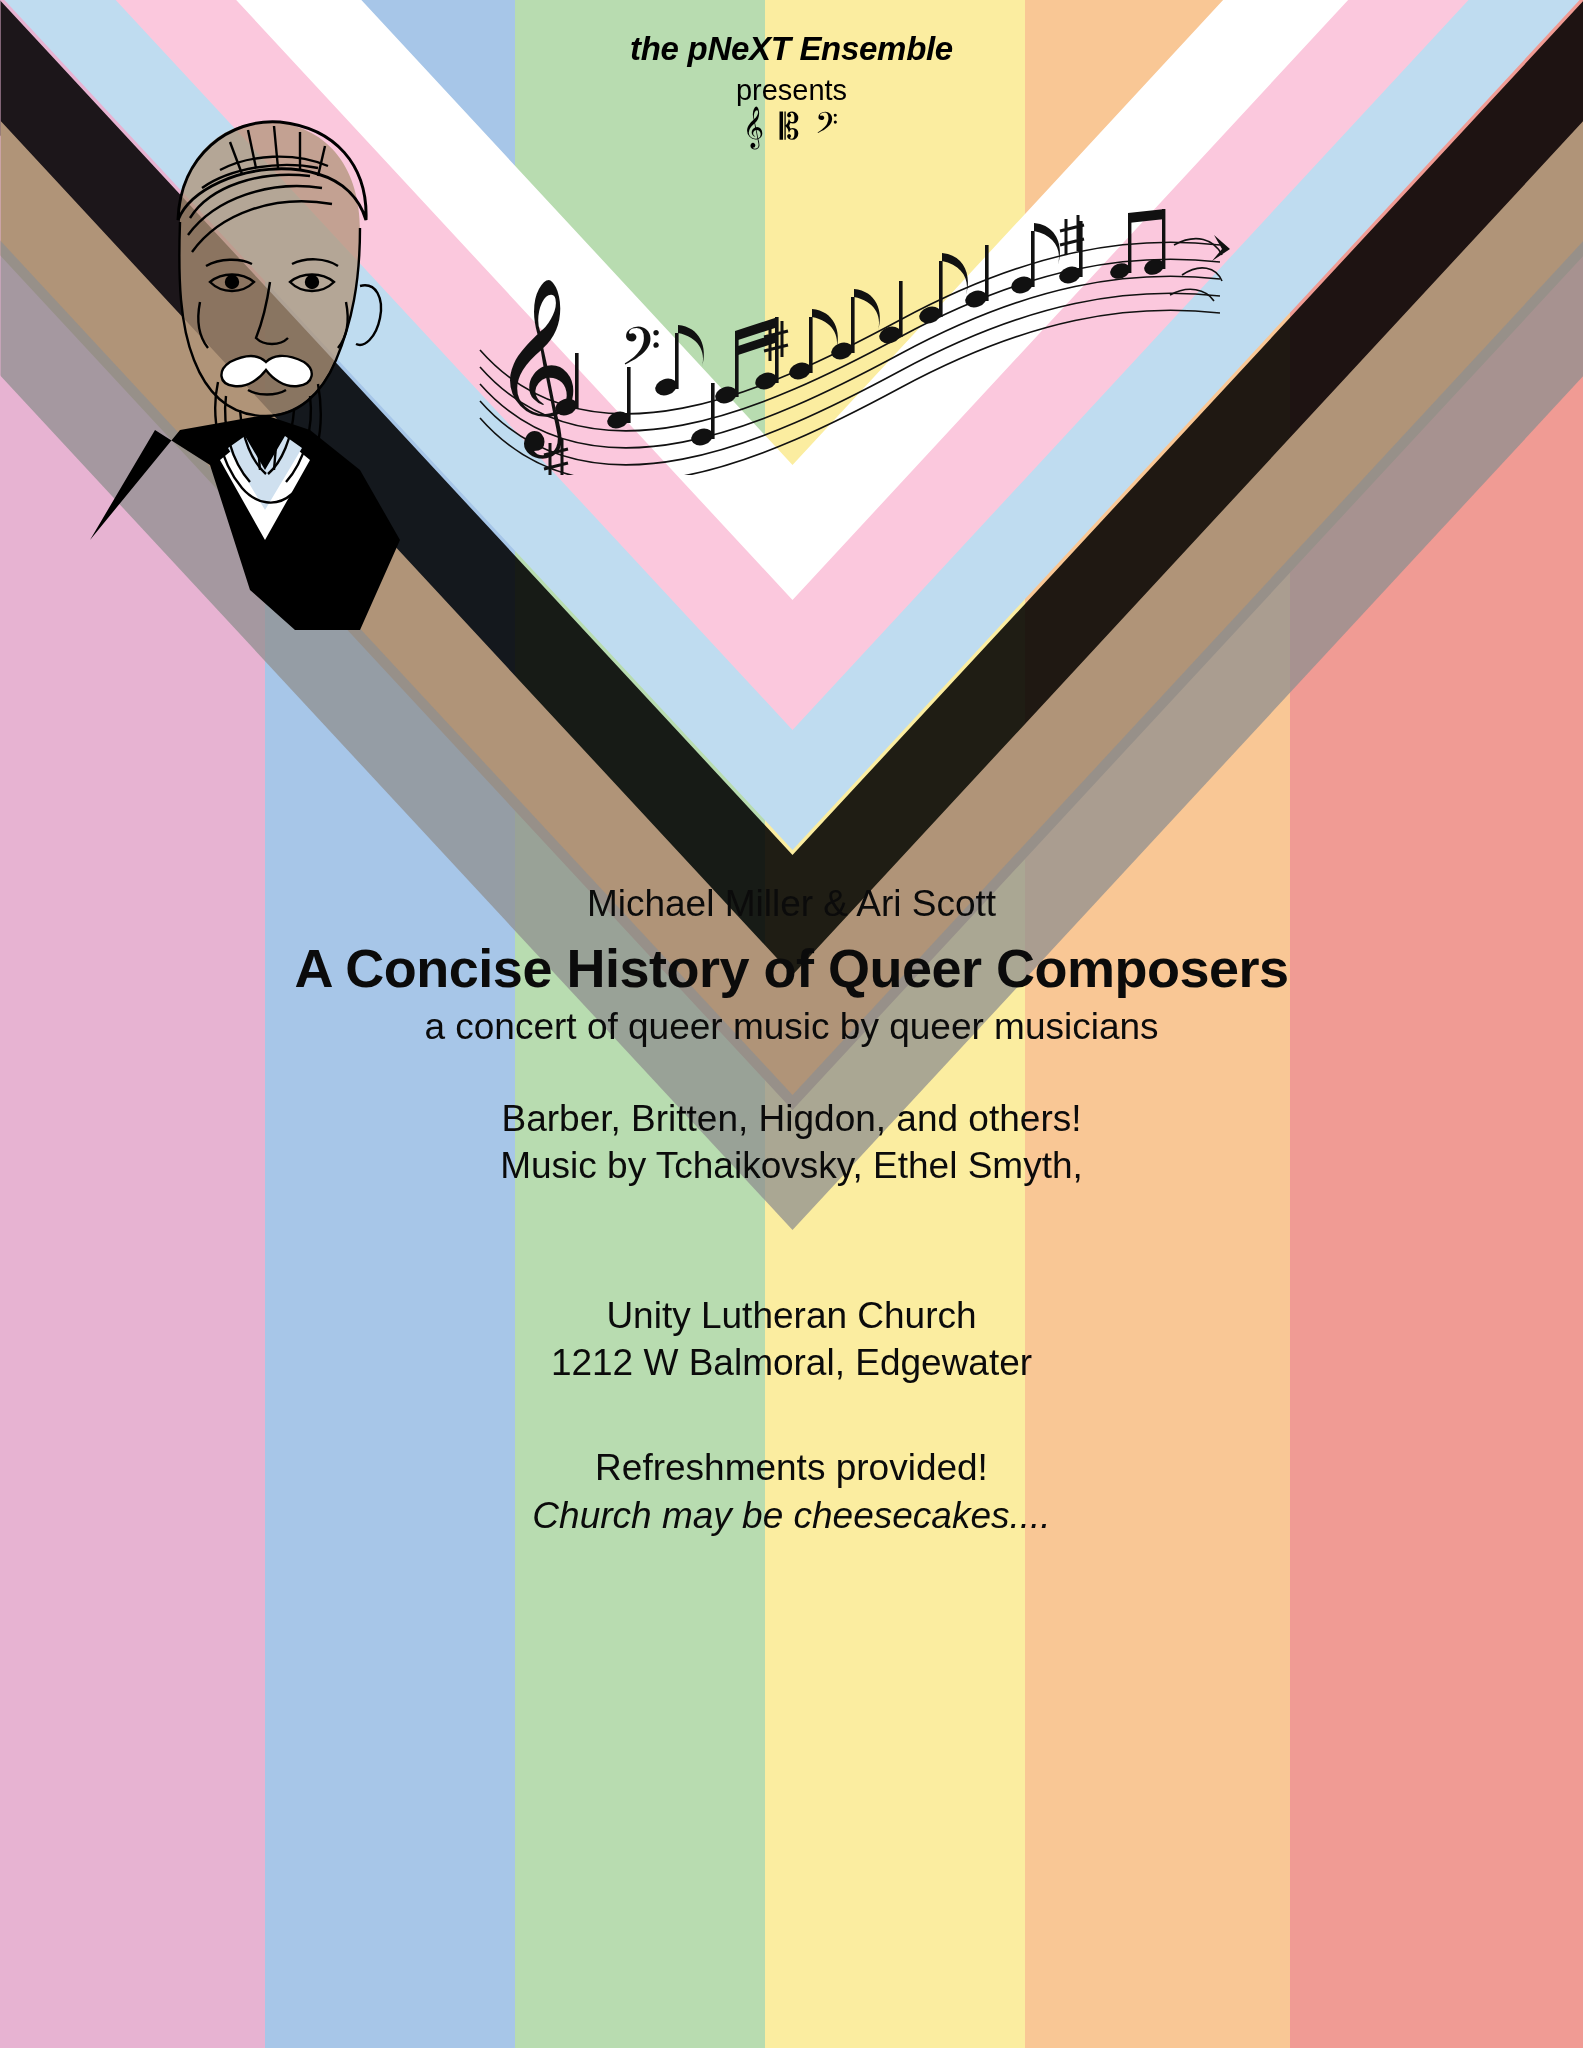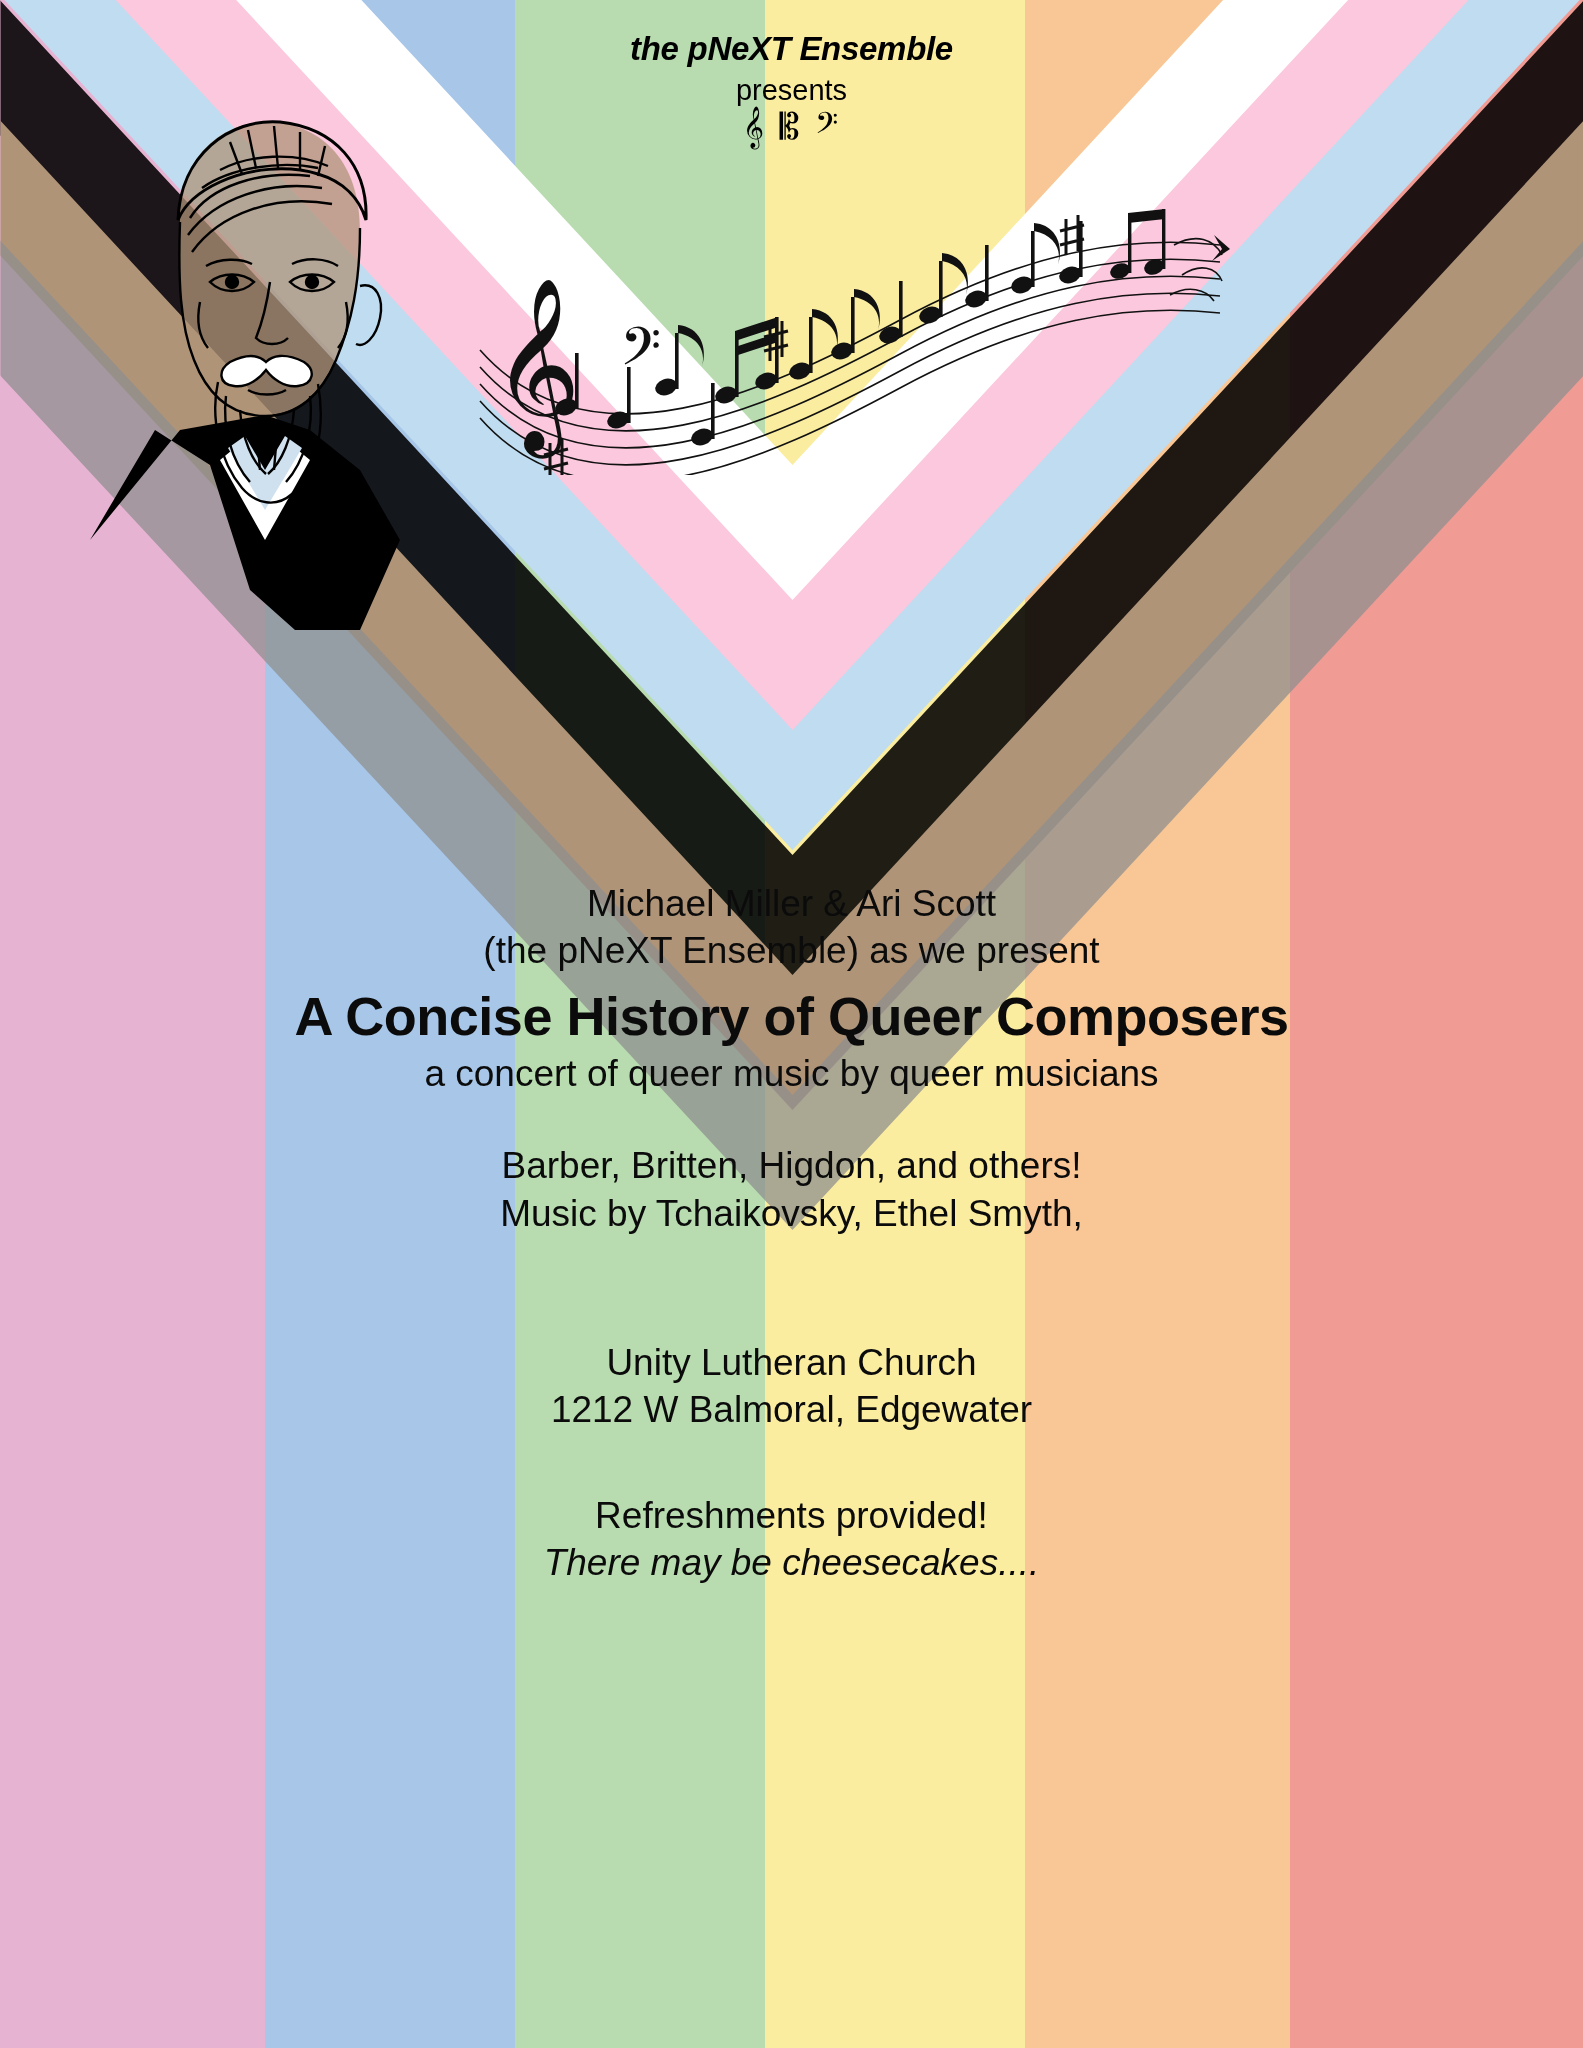--- a/index.html
+++ b/index.html
@@ -326,21 +326,20 @@
           <path d="M700 120 C718 110 736 114 744 126"></path>
         </g>
 
         <path d="M744 60 L760 74 L742 86 L752 74 Z"></path>
       </g>
     </svg>
   </div>
 
   <div class="body-text">
     <p class="ln">Michael Miller &amp; Ari Scott</p>
-    <p class="ln">(the pNeXT Ensemble) as we present</p>
 
     <p class="title-main">A Concise History of Queer Composers</p>
 
     <p class="sub">a concert of queer music by queer musicians</p>
 
     <div class="gap-md"></div>
 
     <p class="ln">Barber, Britten, Higdon, and others!</p>
     <p class="ln">Music by Tchaikovsky, Ethel Smyth,</p>
 
@@ -348,16 +347,16 @@
 
 
     <div class="gap-md"></div>
 
     <p class="ln">Unity Lutheran Church</p>
     <p class="ln">1212 W Balmoral, Edgewater</p>
 
     <div class="gap-lg"></div>
 
     <p class="ln">Refreshments provided!</p>
-    <p class="ln italic">There may be cheesecakes....</p>
+    <p class="ln italic">Church may be cheesecakes....</p>
   </div>
 
 </div>
 
 </body></html>

